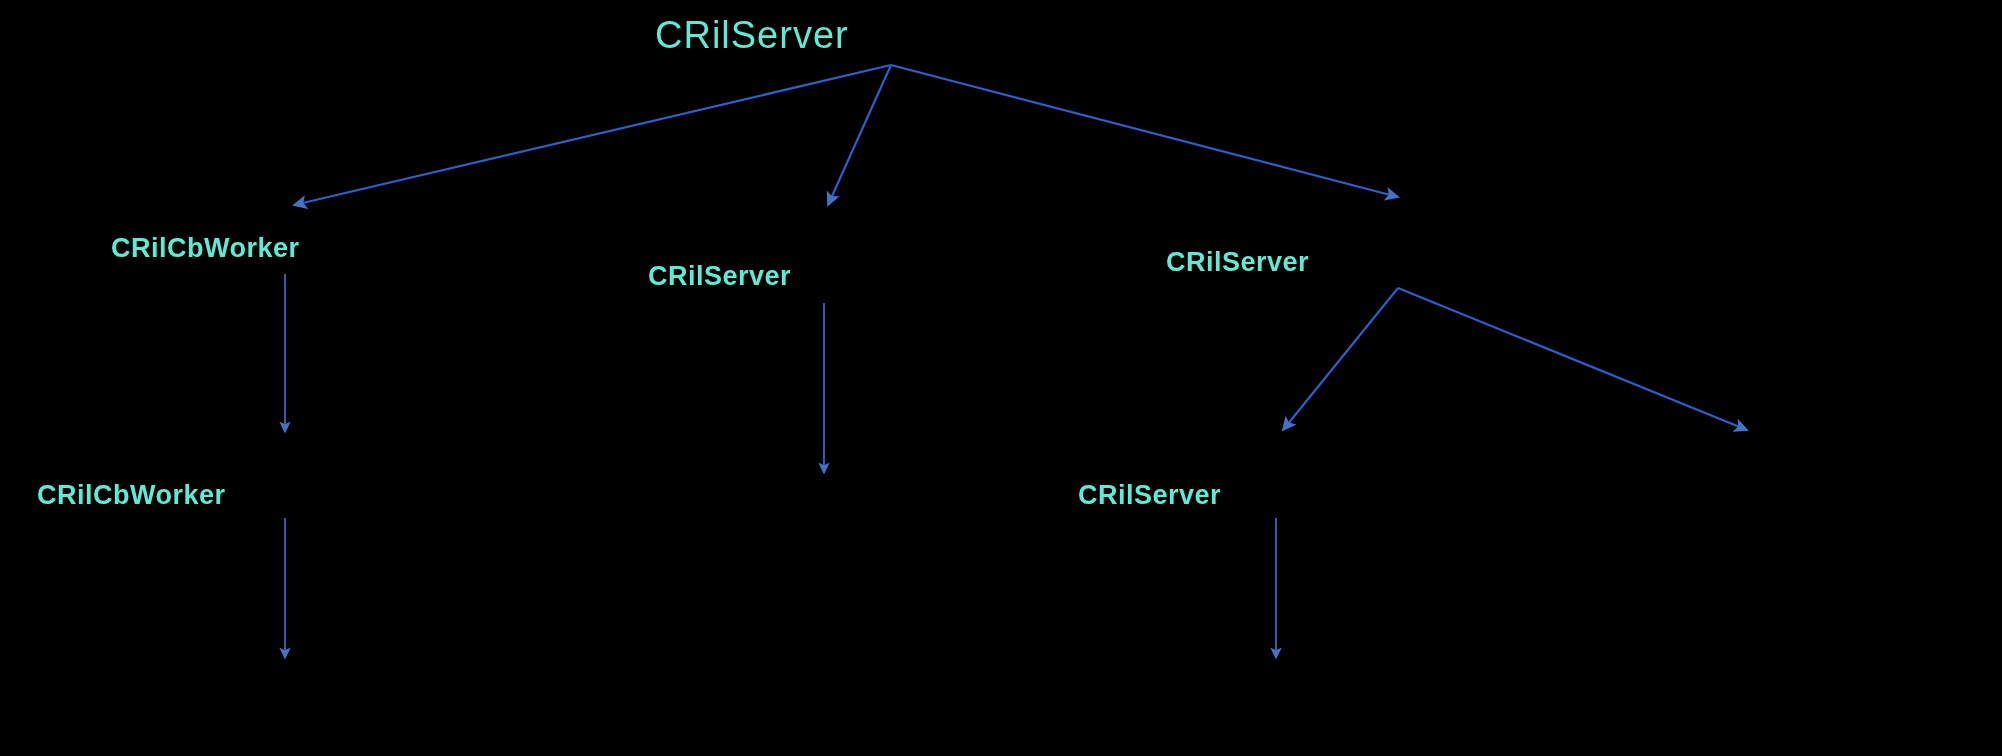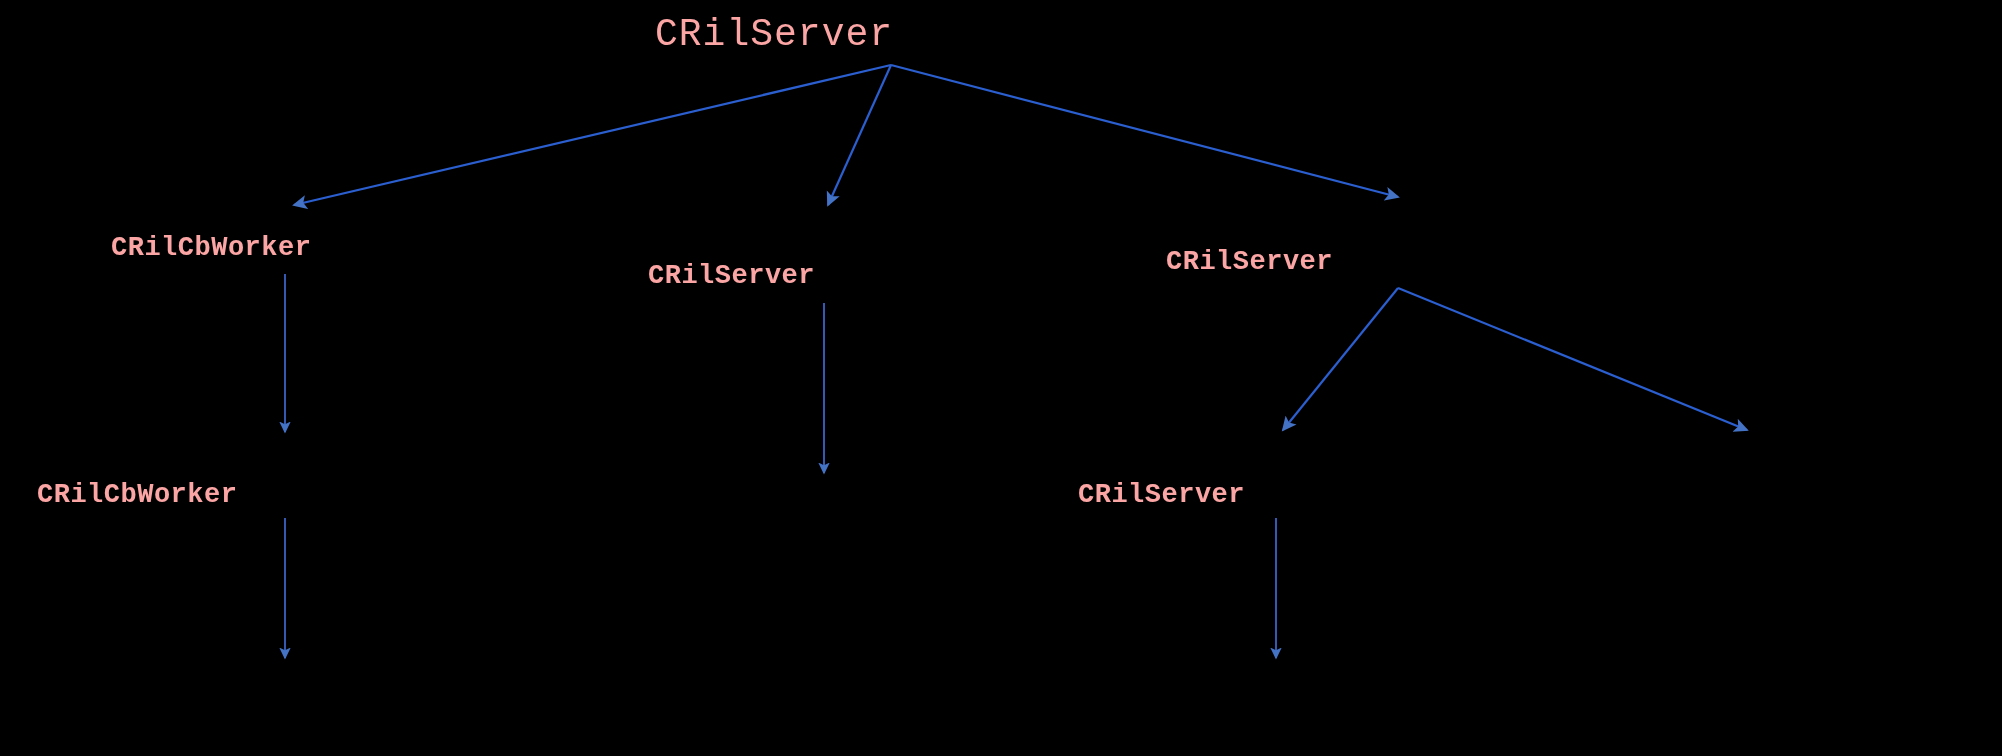--- a/index.html
+++ b/index.html
@@ -22,22 +22,22 @@
   }
   #edge-layer {
     position: absolute;
     left: 0;
     top: 0;
     width: 2002px;
     height: 756px;
   }
   .node-label {
     position: absolute;
-    color: #fca5a5;
-    font-family: Liberation Mono, monospace;
+    color: #5eead4;
+    font-family: Liberation Sans, sans-serif;
     font-weight: bold;
     white-space: nowrap;
     letter-spacing: 0.5px;
     line-height: 1;
     -webkit-font-smoothing: antialiased;
   }
   .node-root {
     font-size: 38px;
     font-weight: normal;
     letter-spacing: 1px;

